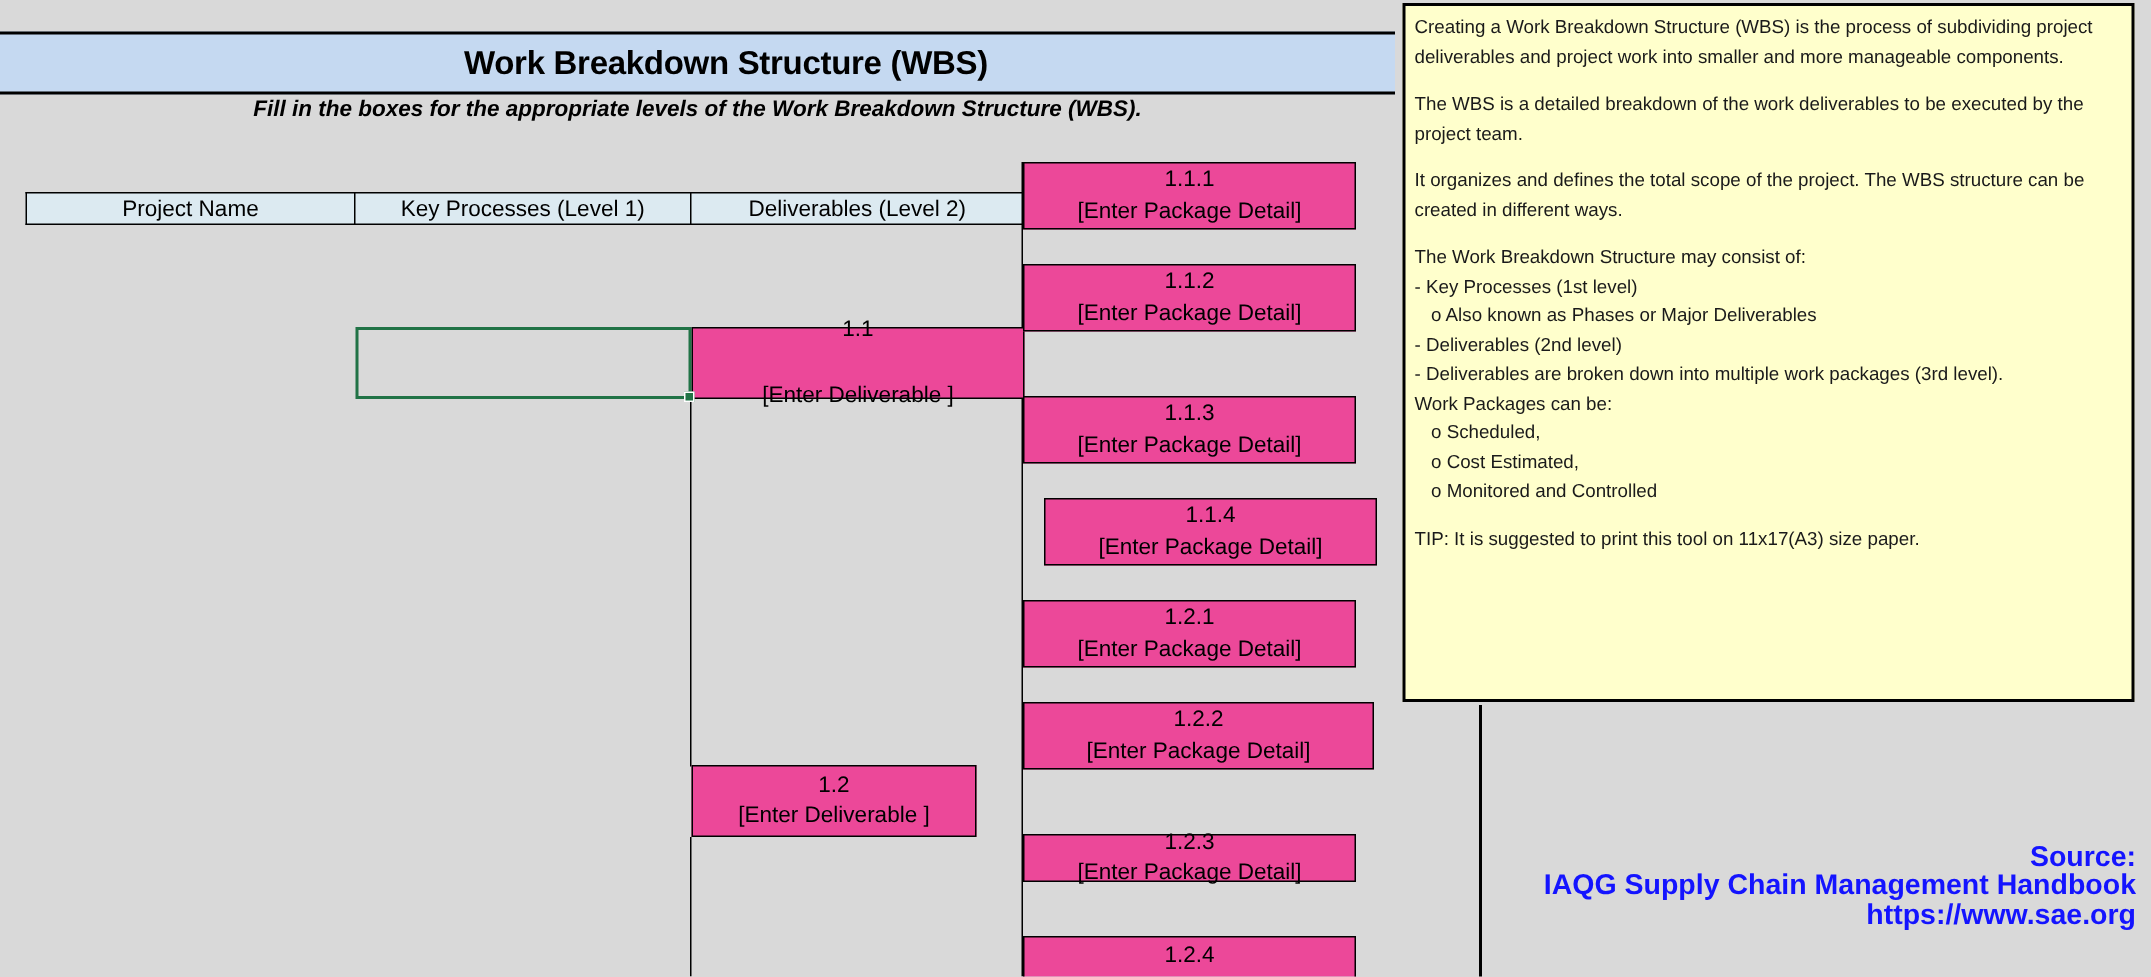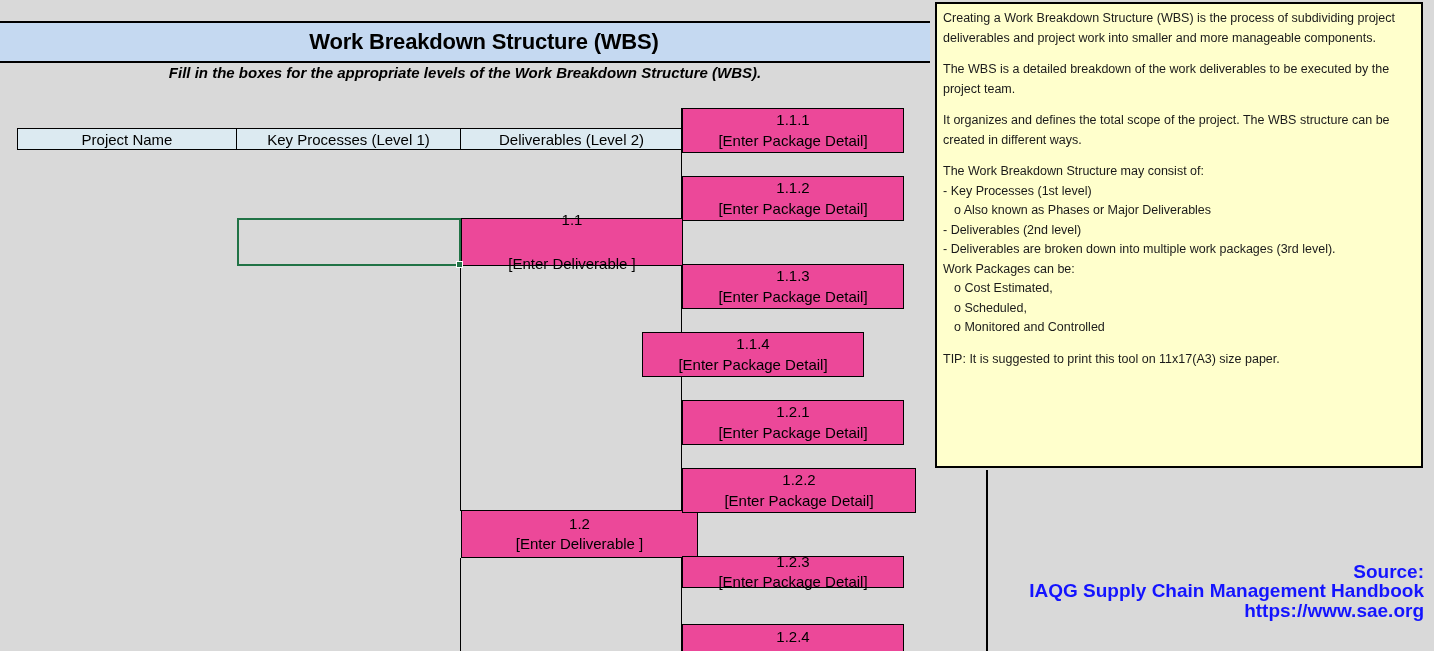--- a/index.html
+++ b/index.html
@@ -109,41 +109,41 @@
 
     <div class="vline" style="left:460px;top:266px;height:245px;"></div>
     <div class="vline" style="left:460px;top:558px;height:93px;"></div>
     <div class="vline" style="left:681px;top:108px;height:543px;"></div>
 
     <div class="box" style="left:461px;top:218px;width:222px;height:48px;gap:24px;">
       <span class="l1">1.1</span>
       <span class="l2">[Enter Deliverable ]</span>
     </div>
 
-    <div class="box" style="left:461px;top:510px;width:237px;height:48px;">
+    <div class="box" style="left:461px;top:510px;width:190px;height:48px;">
       <span class="l1">1.2</span>
       <span class="l2">[Enter Deliverable ]</span>
     </div>
 
     <div class="box" style="left:682px;top:108px;width:222px;height:45px;">
       <span class="l1">1.1.1</span>
       <span class="l2">[Enter Package Detail]</span>
     </div>
 
     <div class="box" style="left:682px;top:176px;width:222px;height:45px;">
       <span class="l1">1.1.2</span>
       <span class="l2">[Enter Package Detail]</span>
     </div>
 
     <div class="box" style="left:682px;top:264px;width:222px;height:45px;">
       <span class="l1">1.1.3</span>
       <span class="l2">[Enter Package Detail]</span>
     </div>
 
-    <div class="box" style="left:642px;top:332px;width:222px;height:45px;">
+    <div class="box" style="left:696px;top:332px;width:222px;height:45px;">
       <span class="l1">1.1.4</span>
       <span class="l2">[Enter Package Detail]</span>
     </div>
 
     <div class="box" style="left:682px;top:400px;width:222px;height:45px;">
       <span class="l1">1.2.1</span>
       <span class="l2">[Enter Package Detail]</span>
     </div>
 
     <div class="box" style="left:682px;top:468px;width:234px;height:45px;">
@@ -174,22 +174,22 @@
     <p>The WBS is a detailed breakdown of the work deliverables to be executed by the project team.</p>
     <div class="blank"></div>
     <p>It organizes and defines the total scope of the project. The WBS structure can be created in different ways.</p>
     <div class="blank"></div>
     <p>The Work Breakdown Structure may consist of:</p>
     <p>- Key Processes (1st level)</p>
     <p class="ind">o Also known as Phases or Major Deliverables</p>
     <p>- Deliverables (2nd level)</p>
     <p>- Deliverables are broken down into multiple work packages (3rd level).</p>
     <p>Work Packages can be:</p>
+    <p class="ind">o Scheduled,</p>
     <p class="ind">o Cost Estimated,</p>
-    <p class="ind">o Scheduled,</p>
     <p class="ind">o Monitored and Controlled</p>
     <div class="blank"></div>
     <p>TIP: It is suggested to print this tool on 11x17(A3) size paper.</p>
   </div>
 
   <div class="divider-v"></div>
 
   <div class="source">
     <div class="l1">Source:</div>
     <div class="l2">IAQG Supply Chain Management Handbook</div>

